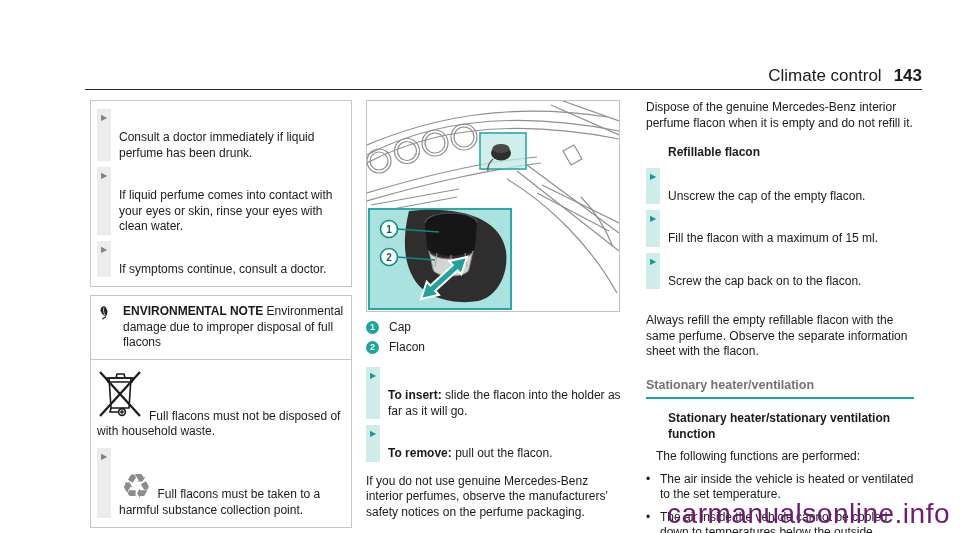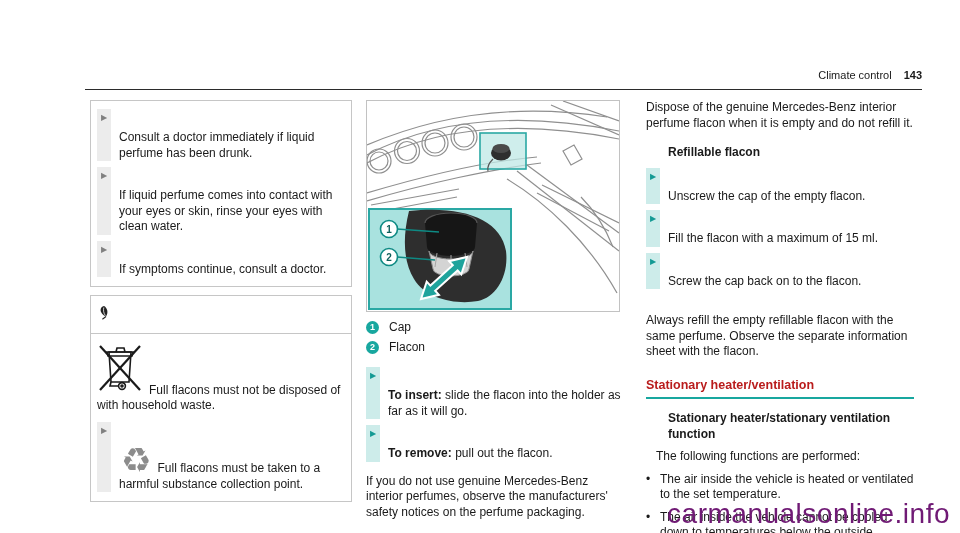--- a/index.html
+++ b/index.html
@@ -5,21 +5,21 @@
   html,body{margin:0;padding:0;}
   body{
     width:960px;height:533px;position:relative;overflow:hidden;
     background:#ffffff;color:#1a1a1a;
     font-family:"Liberation Sans",sans-serif;font-size:12px;line-height:15.5px;
   }
   
   .header{
     position:absolute;top:68px;left:85px;width:837px;
     text-align:right;border-bottom:1px solid #2b2b2b;padding-bottom:5px;
-    font-size:11px;
+    font-size:17px;
   }
   .header .pageno{font-weight:bold;margin-left:12px;}
   
   .bullet{display:flex;margin:0 0 6px 0;}
   .bullet .marker{
     flex:0 0 14px;text-align:center;font-size:8px;line-height:15px;
     font-family:"DejaVu Sans",sans-serif;margin-right:8px;padding-top:1px;
   }
   .marker.gray{background:#ececec;color:#808080;}
   .marker.teal{background:#cdecea;color:#149a94;}
@@ -50,21 +50,21 @@
     font-size:9px;font-weight:bold;display:flex;align-items:center;justify-content:center;
     margin-right:10px;flex:0 0 13px;
   }
   .steps{margin-top:12px;}
   .note-par{margin:12px 0 0 0;}
   
   .col-right{position:absolute;left:646px;top:100px;width:268px;}
   .col-right p{margin:0 0 10px 0;}
   .bold-heading{font-weight:bold;margin:14px 0 7px 0;padding-left:22px;}
   .teal-heading{
-    color:#b91c1c;font-weight:bold;font-size:12.5px;
+    color:#737373;font-weight:bold;font-size:12.5px;
     border-bottom:2px solid #18a79f;padding-bottom:4px;margin:18px 0 12px 0;
   }
   .dot-item{display:flex;margin-bottom:7px;}
   .dot-item .dot{flex:0 0 14px;}
   
   .watermark{
     position:absolute;right:10px;bottom:4px;font-size:28px;line-height:30px;
     color:#701a75;letter-spacing:0.5px;
   }
 </style>
@@ -93,20 +93,25 @@
   </div>
 
   <div class="box">
     <div class="env-row">
       <span class="leaf-wrap">
         <svg width="13" height="15" viewBox="0 0 13 15">
           <path d="M7,1 C10.5,3 11.5,7.5 9,11.5 C6.5,10.5 3.5,8 3.6,4.8 C3.7,2.8 5,1.6 7,1 Z" fill="#222"></path>
           <path d="M9,11.5 L5.4,14.2" stroke="#222" stroke-width="1.1" fill="none"></path>
           <path d="M6.8,2.5 C6.2,5.5 6.6,8.2 8.4,10.6" stroke="#fff" stroke-width="0.8" fill="none"></path>
         </svg>
+      </span>
+      <span class="env-text">
+        <span class="env-title">ENVIRONMENTAL NOTE</span>
+        <span> </span>
+        <span>Environmental damage due to improper disposal of full flacons</span>
       </span>
     </div>
     <div class="disposal">
       <p style="margin:0;"><span class="icon-inline"><svg width="46" height="52" viewBox="0 0 46 52">
           <g stroke="#1a1a1a" stroke-width="1.6" fill="none">
             <path d="M12,10 L34,10 L32,40 L14,40 Z"></path>
             <path d="M10,10 L36,10 L35,14 L11,14 Z"></path>
             <path d="M19,10 L20,6 L27,6 L28,10"></path>
             <path d="M14,40 L13,44 L21,44"></path>
             <circle cx="25" cy="44" r="3.4"></circle>

